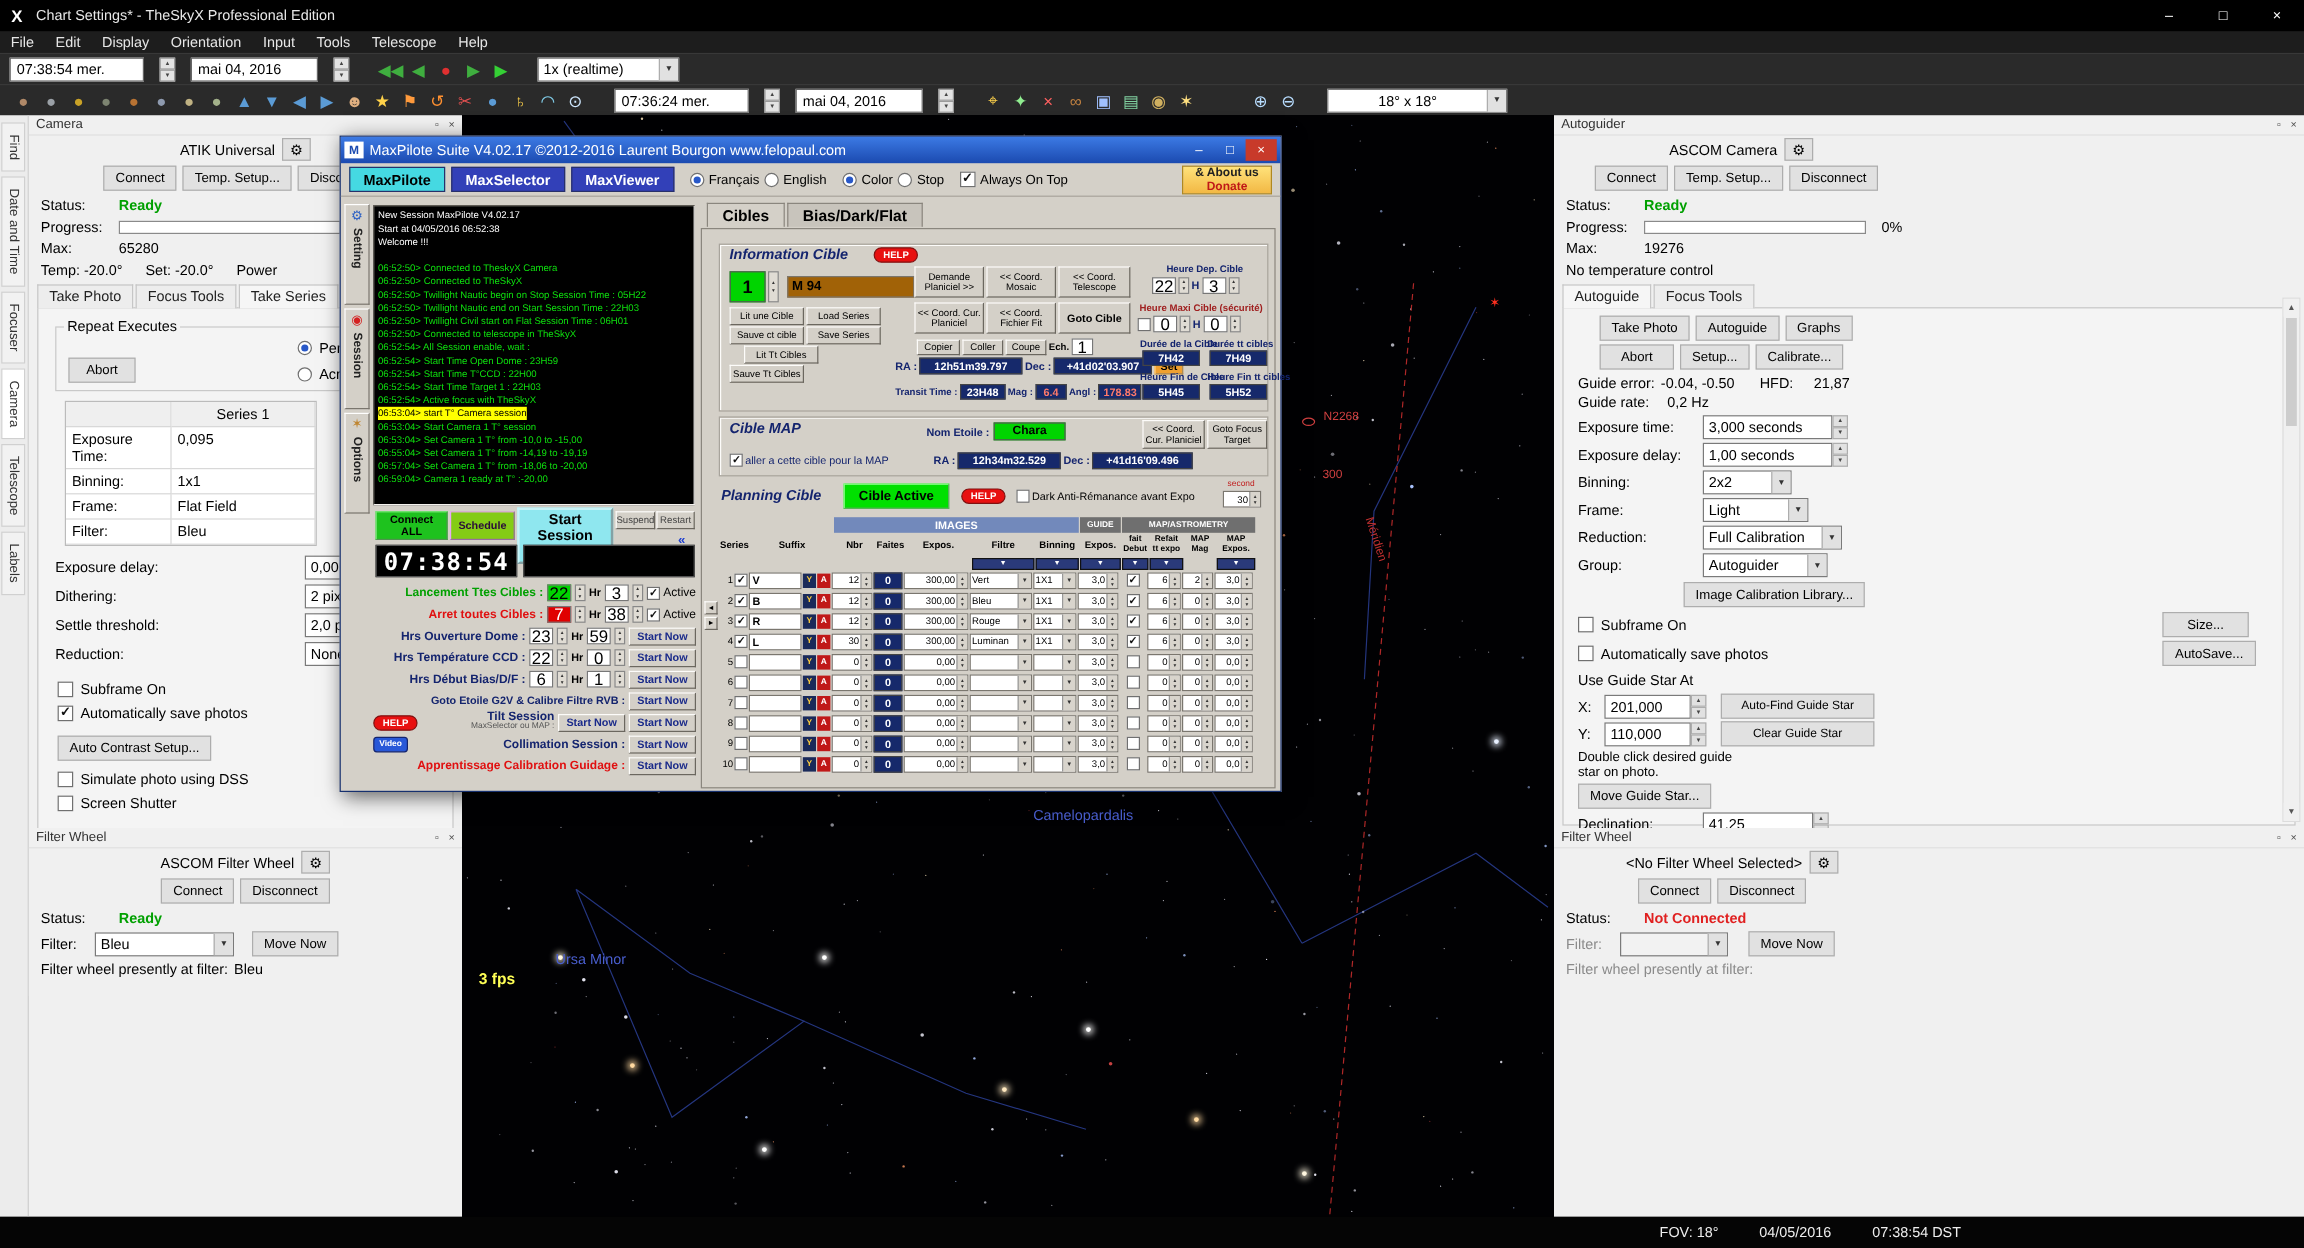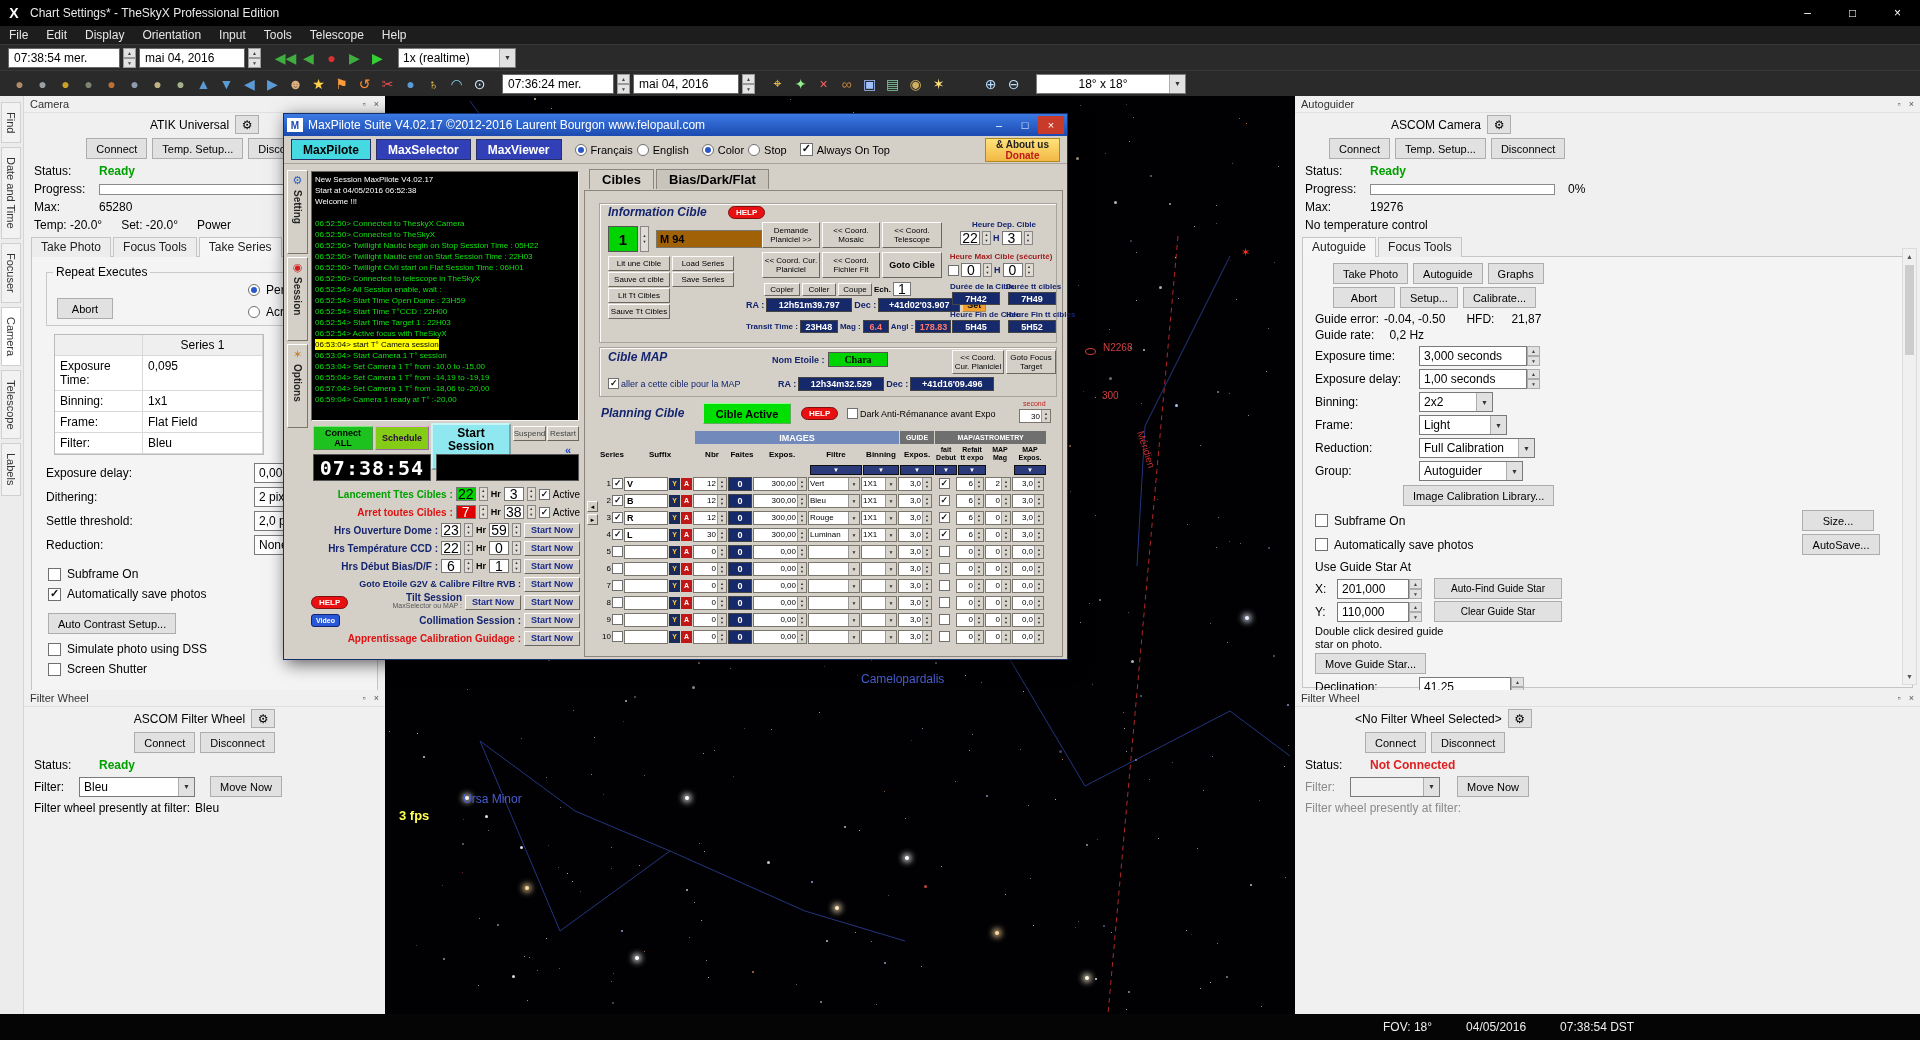--- a/index.html
+++ b/index.html
@@ -7,21 +7,21 @@
 html,body{width:1920px;height:1040px;overflow:hidden;background:#000;}
 #root{position:absolute;inset:0;width:1920px;height:1040px;}
 
 
 .titlebar{position:absolute;left:0;top:0;width:1920px;height:26px;background:#000;color:#fff;display:flex;align-items:center;}
 .app-icon{width:28px;text-align:center;font-weight:bold;font-size:14px;color:#fff;}
 .title-text{font-size:12px;margin-left:2px;flex:1;color:#e8e8e8;}
 .wbtn{width:45px;height:26px;display:flex;align-items:center;justify-content:center;font-size:12px;color:#fff;}
 .menubar{position:absolute;top:26px;left:0;width:1920px;height:18px;background:#1d1d1d;color:#e6e6e6;display:flex;align-items:center;font-size:12px;}
 .menu-item{padding:0 9px;height:18px;display:flex;align-items:center;}
-.toolbar{position:absolute;left:0;width:1920px;height:26px;background:#2a2a2a;display:flex;align-items:center;gap:3px;border-top:1px solid #383838;padding-left:8px;}
+.toolbar{position:absolute;left:0;width:1920px;height:26px;background:#2a2a2a;display:flex;align-items:center;gap:13px;border-top:1px solid #383838;padding-left:8px;}
 .tb1{top:44px;}
 .tb2{top:70px;}
 .tfield{background:#fff;border:1px solid #666;height:20px;display:flex;align-items:center;padding:0 5px;font-size:12px;color:#000;white-space:nowrap;}
 .spinner{display:inline-flex;flex-direction:column;width:13px;height:20px;}
 .sp-b{flex:1;background:#e3e3e3;border:1px solid #9a9a9a;font-size:5px;display:flex;align-items:center;justify-content:center;color:#444;}
 .iconrow{display:inline-flex;align-items:center;}
 .ticon{width:23px;height:24px;display:flex;align-items:center;justify-content:center;font-size:14px;}
 .zoomgap{margin-left:26px;}
 .selctl{display:inline-flex;height:20px;border:1px solid #7a7a7a;background:#fff;}
 .selctl .val{font-size:12px;display:flex;align-items:center;padding:0 4px;flex:1;color:#000;white-space:nowrap;}
@@ -155,21 +155,21 @@
 .grp{position:absolute;border:1px solid #a8a49c;box-shadow:inset 1px 1px 0 #fdfcfa;background:#d4d0c8;}
 .gtitle{color:#14246e;font-weight:bold;font-style:italic;font-size:12px;white-space:nowrap;}
 .nvy{color:#14246e;font-weight:bold;}
 .navy{background:#16296b;color:#fff;border:1px solid #444;display:inline-flex;align-items:center;justify-content:center;font-weight:bold;font-size:9px;white-space:nowrap;}
 .numf{width:30px;height:26px;background:#00d400;font-size:15px;font-weight:bold;display:flex;align-items:center;justify-content:center;border:1px solid #555;}
 .namef{width:106px;height:18px;background:#a16207;border:1px solid #7a766e;font-weight:bold;font-size:11px;display:flex;align-items:center;padding:0 3px;}
 .smbtn{font-size:8px;line-height:9px;padding:0 1px;text-align:center;display:flex;align-items:center;justify-content:center;}
 .tinylbl{font-size:8px;font-weight:bold;color:#14246e;text-align:center;white-space:nowrap;}
 .tinylbl.warn{color:#a02020;}
 .hrow{display:flex;align-items:center;gap:2px;}
-.greenf{background:#00d400;border:1px solid #555;font-weight:bold;font-size:10px;display:inline-flex;align-items:center;justify-content:center;font-family:Liberation Serif, serif;}
+.greenf{background:#00d400;border:1px solid #555;font-weight:bold;font-size:10px;display:inline-flex;align-items:center;justify-content:center;}
 .setbtn{background:#f0a030;border:1px outset #ffd080;font-size:9px;font-weight:bold;display:inline-flex;align-items:center;justify-content:center;}
 .activebtn{background:#00e000;border:1px outset #90ff90;font-weight:bold;font-size:11px;display:flex;align-items:center;justify-content:center;}
 .miniscroll{position:absolute;left:2px;top:310px;display:flex;flex-direction:column;gap:2px;}
 .miniscroll span{width:11px;height:11px;font-size:6px;display:flex;align-items:center;justify-content:center;}
 
 .ph1,.ph2,.ph3,.plan-row{display:flex;gap:1px;align-items:center;}
 .ph1{height:13px;}
 .ph1c{height:13px;display:flex;align-items:center;justify-content:center;font-size:9px;font-weight:bold;color:#fff;}
 .ph-img{background:#7289bb;}
 .ph-gry{background:#6f6f6f;}
@@ -1313,21 +1313,21 @@
               <span class="vbox">0</span>
                 <span class="msp"></span>
               <span class="hrlbl nvy">H</span>
               <span class="vbox">0</span>
                 <span class="msp"></span>
             </span>
             <button class="b3" style="position:absolute;left:8px;top:52px;width:62px;height:15px;font-size:8px">Lit une Cible</button>
             <button class="b3" style="position:absolute;left:72px;top:52px;width:62px;height:15px;font-size:8px">Load Series</button>
             <button class="b3" style="position:absolute;left:8px;top:68px;width:62px;height:15px;font-size:8px">Sauve ct cible</button>
             <button class="b3" style="position:absolute;left:72px;top:68px;width:62px;height:15px;font-size:8px">Save Series</button>
-            <button class="b3" style="position:absolute;left:8px;top:84px;width:62px;height:15px;font-size:8px">Lit Tt Cibles</button>
+            <button class="b3" style="position:absolute;left:20px;top:84px;width:62px;height:15px;font-size:8px">Lit Tt Cibles</button>
             <button class="b3" style="position:absolute;left:8px;top:100px;width:62px;height:15px;font-size:8px">Sauve Tt Cibles</button>
             <span class="hrow" style="position:absolute;left:164px;top:78px">
               <button class="b3" style="width:36px;height:13px;font-size:8px">Copier</button>
               <button class="b3" style="width:34px;height:13px;font-size:8px">Coller</button>
               <button class="b3" style="width:34px;height:13px;font-size:8px">Coupe</button>
               <span style="font-size:8px;font-weight:bold">Ech.</span>
               <span class="vbox" style="width:18px">1</span>
             </span>
             <span class="hrow" style="position:absolute;left:146px;top:94px">
               <span class="nvy" style="font-size:9px">RA :</span>

